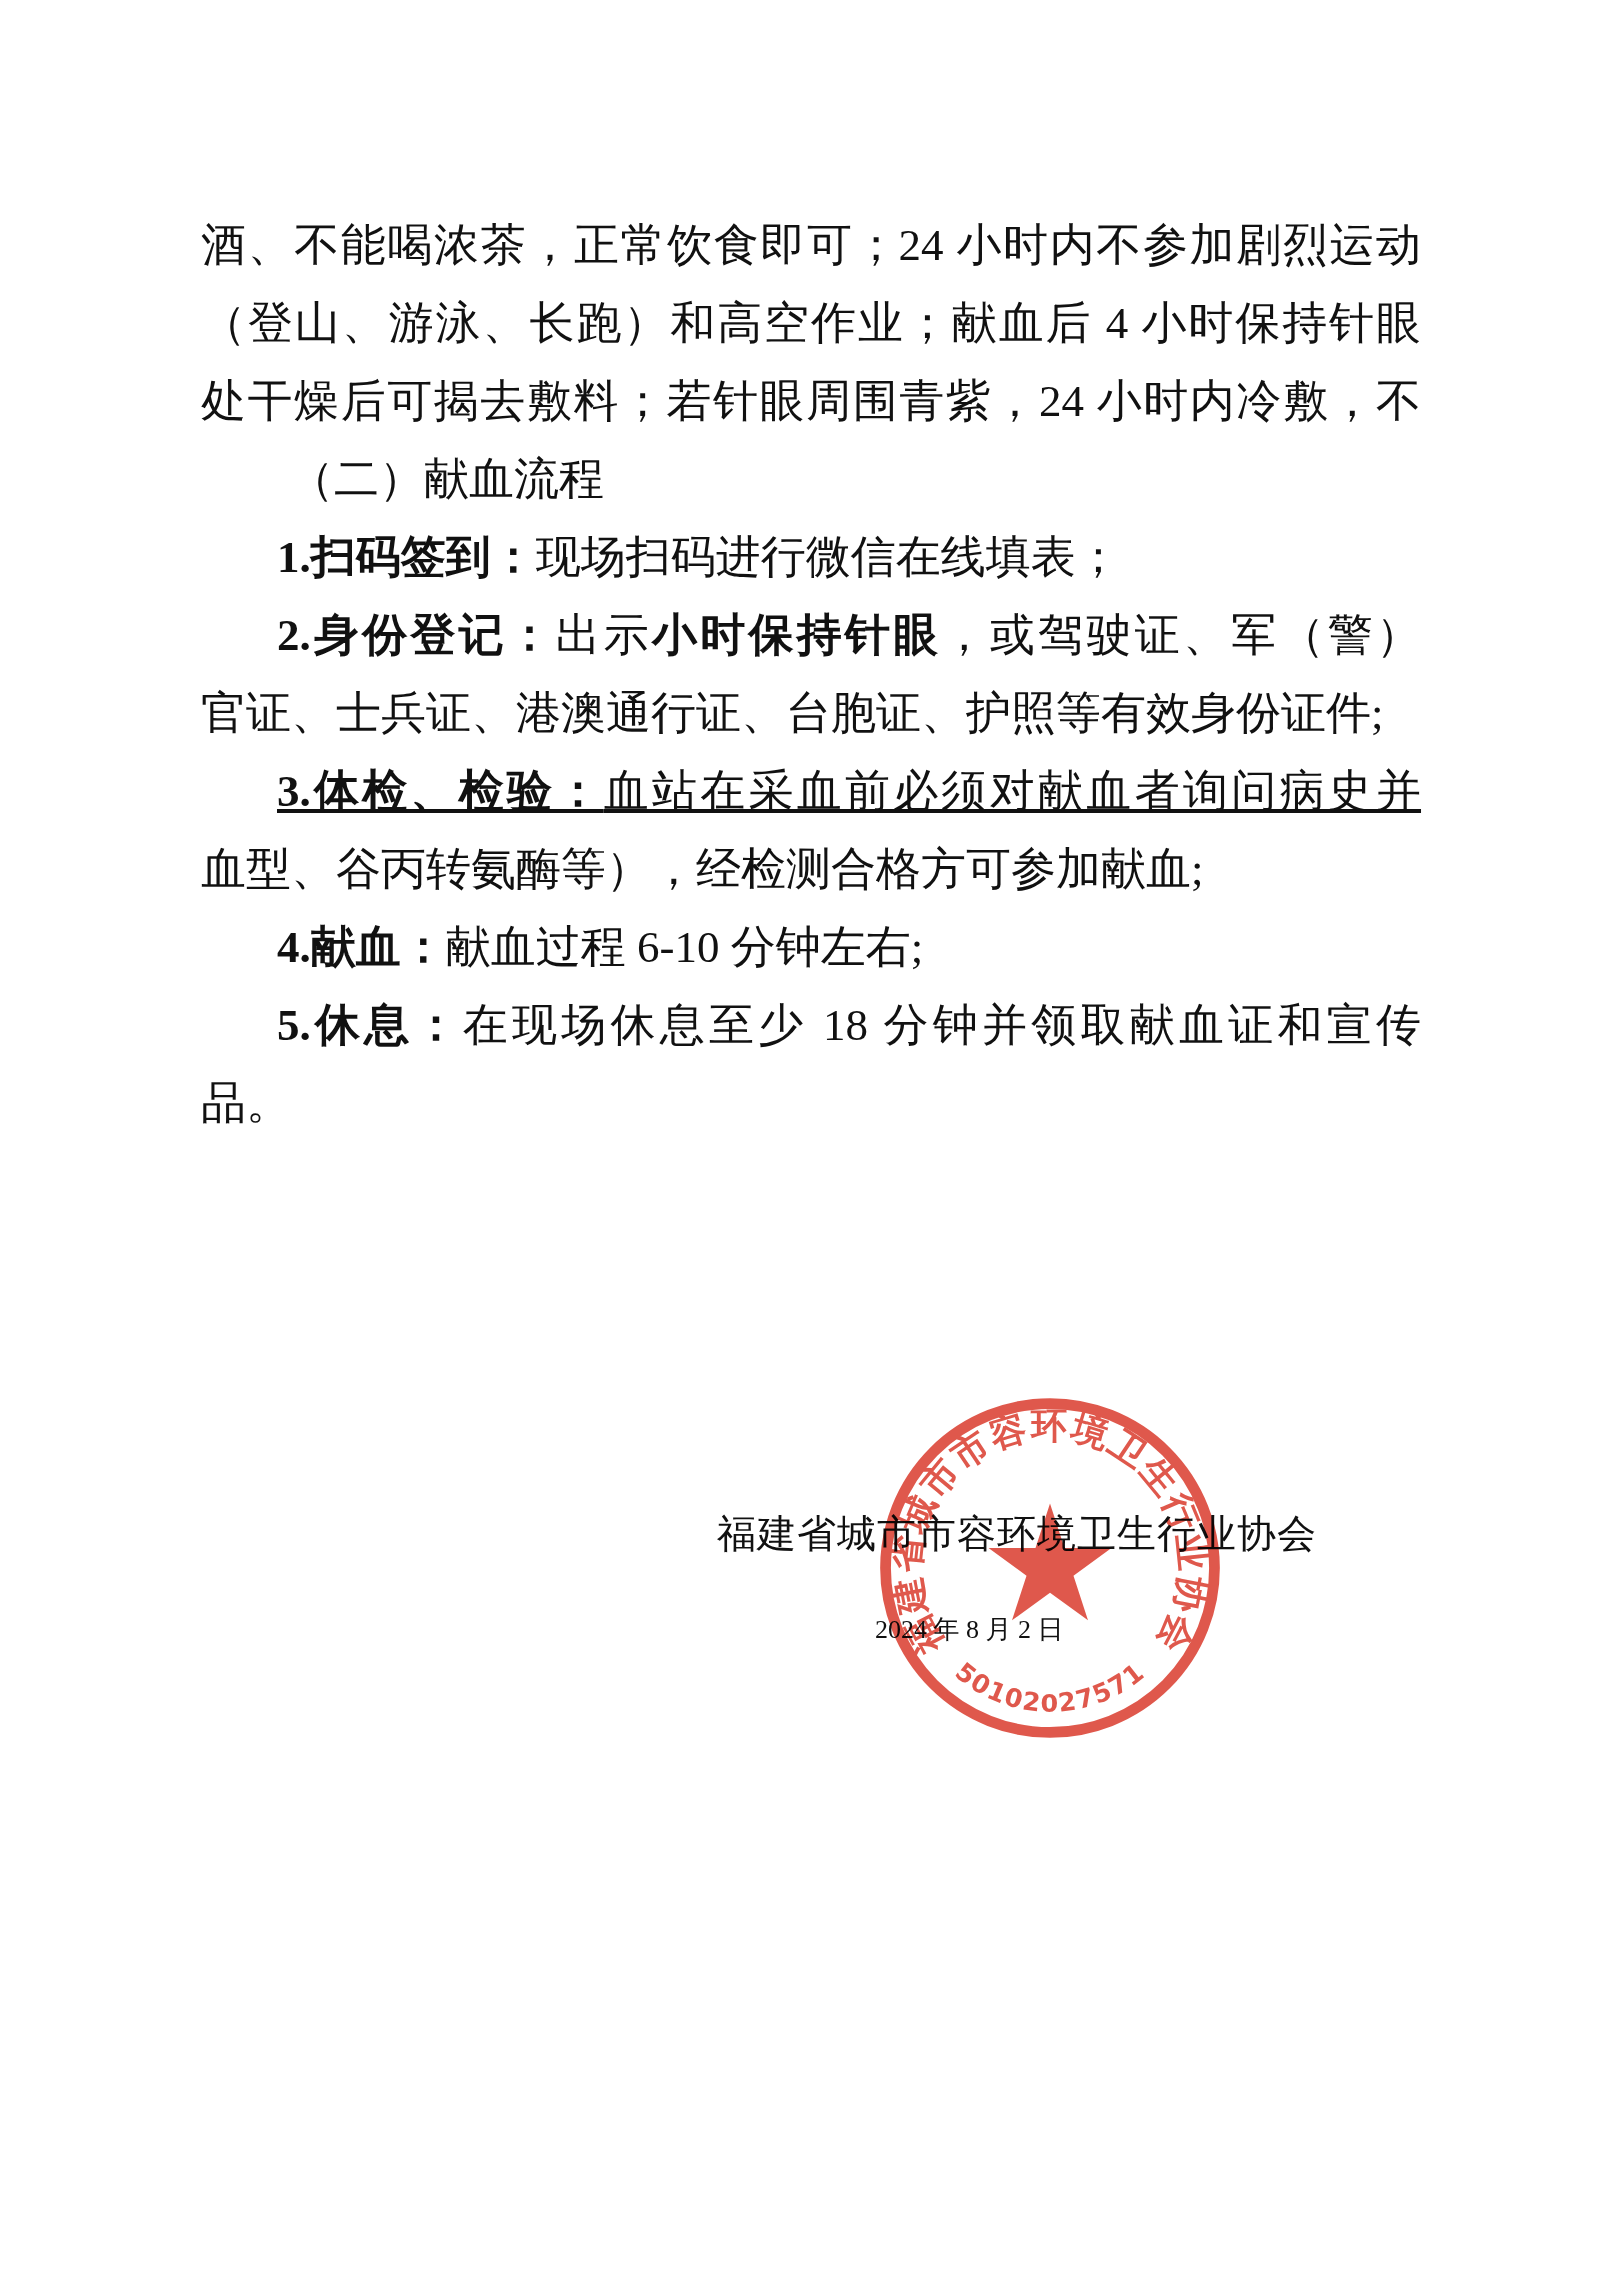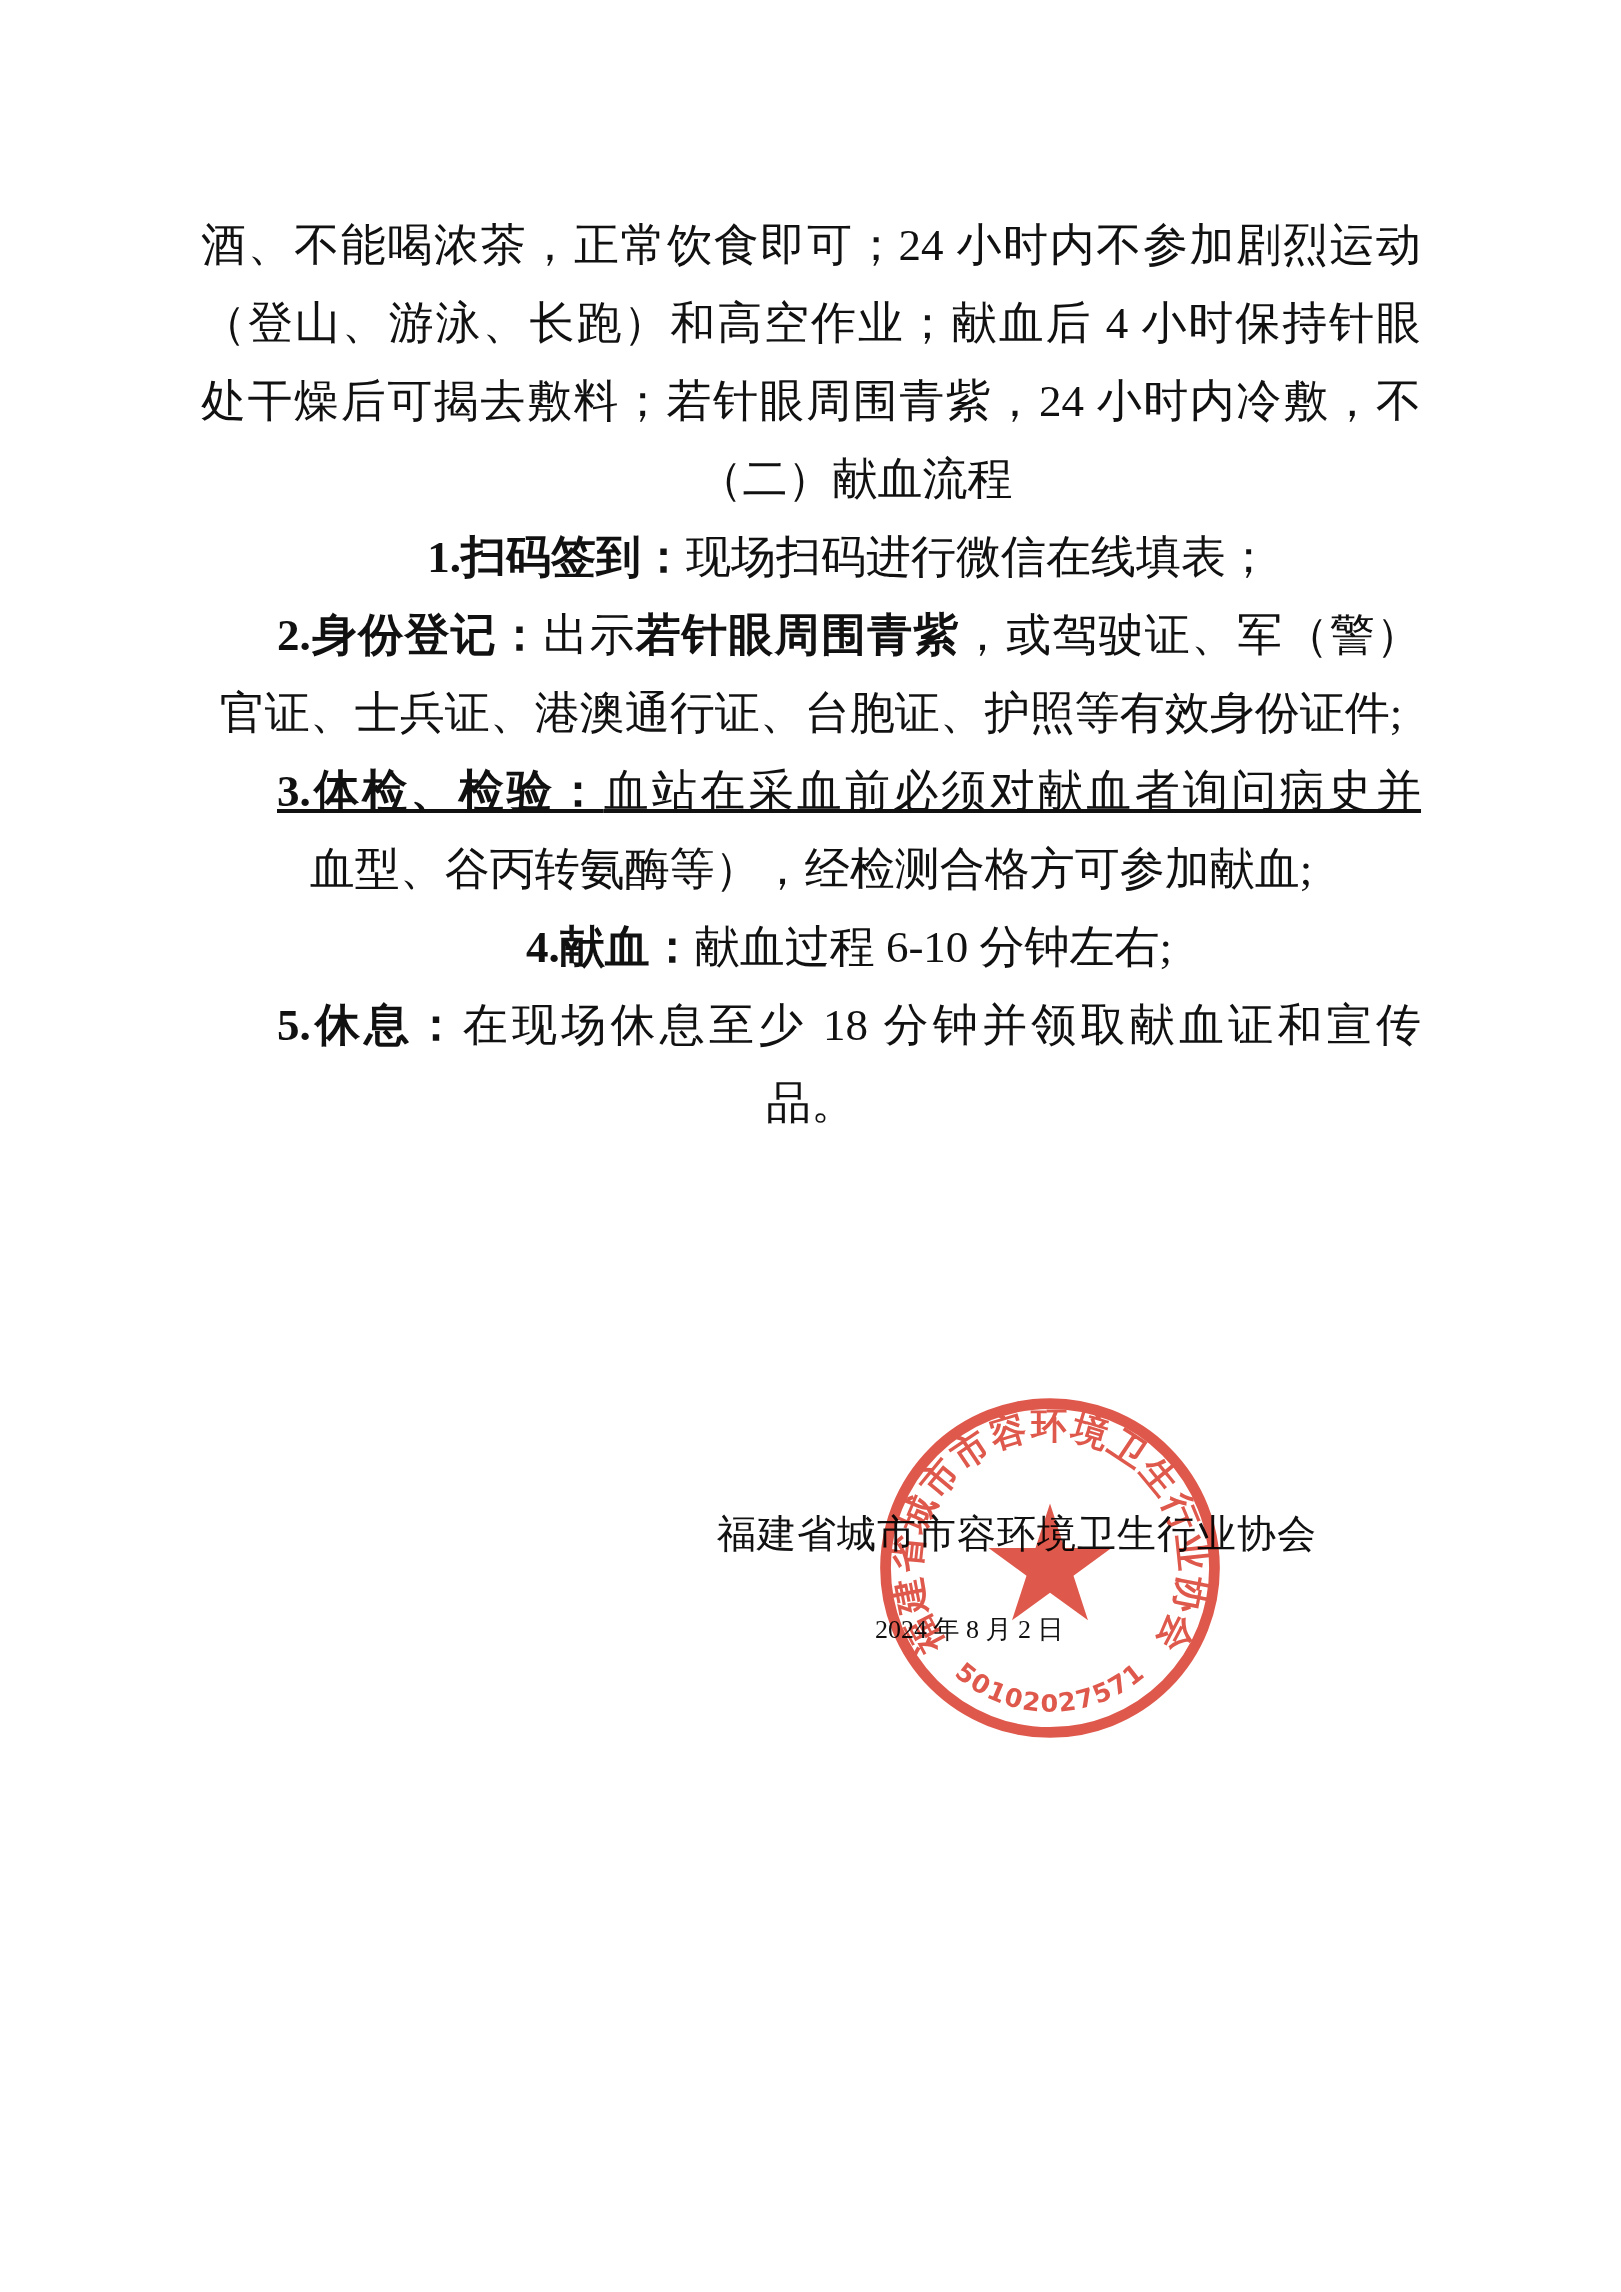--- a/index.html
+++ b/index.html
@@ -15,21 +15,20 @@
   .body-text {
     position: absolute;
     left: 201px;
     top: 206px;
     width: 1220px;
     font-size: 45px;
   }
   .line {
     height: 78px;
     line-height: 78px;
-    text-align: center;
   }
   .line.j {
     text-align: justify;
     text-align-last: justify;
   }
   .bold { font-weight: bold; }
   .signature {
     position: absolute;
     left: 717px;
     top: 1511px;
@@ -76,21 +75,21 @@
 <body>
 
 <div class="page">
 
   <div class="body-text">
       <div class="line j" style="text-indent: 0px;"><span class="">酒、不能喝浓茶，正常饮食即可；24 小时内不参加剧烈运动</span></div>
       <div class="line j" style="text-indent: 0px;"><span class="">（登山、游泳、长跑）和高空作业；献血后 4 小时保持针眼</span></div>
       <div class="line j" style="text-indent: 0px;"><span class="">处干燥后可揭去敷料；若针眼周围青紫，24 小时内冷敷，不</span></div>
       <div class="line" style="text-indent: 88px;"><span class="">（二）献血流程</span></div>
       <div class="line" style="text-indent: 76px;"><span class="bold">1.扫码签到：</span><span class="">现场扫码进行微信在线填表；</span></div>
-      <div class="line j" style="text-indent: 76px;"><span class="bold">2.身份登记：</span><span class="">出示</span><span class="bold">若针眼周围青紫</span><span class="">，或驾驶证、军（警）</span></div>
+      <div class="line j" style="text-indent: 76px;"><span class="bold">2.身份登记：</span><span class="">出示</span><span class="bold">小时保持针眼</span><span class="">，或驾驶证、军（警）</span></div>
       <div class="line" style="text-indent: 0px;"><span class="">官证、士兵证、港澳通行证、台胞证、护照等有效身份证件;</span></div>
       <div class="line j" style="text-indent: 76px; text-decoration: underline;"><span class="bold">3.体检、检验：</span><span class="">血站在采血前必须对献血者询问病史并</span></div>
       <div class="line" style="text-indent: 0px;"><span class="">血型、谷丙转氨酶等），经检测合格方可参加献血;</span></div>
       <div class="line" style="text-indent: 76px;"><span class="bold">4.献血：</span><span class="">献血过程 6-10 分钟左右;</span></div>
       <div class="line j" style="text-indent: 76px;"><span class="bold">5.休息：</span><span class="">在现场休息至少 18 分钟并领取献血证和宣传</span></div>
       <div class="line" style="text-indent: 0px;"><span class="">品。</span></div>
     </div>
 
   <div class="signature">福建省城市市容环境卫生行业协会</div>
 

